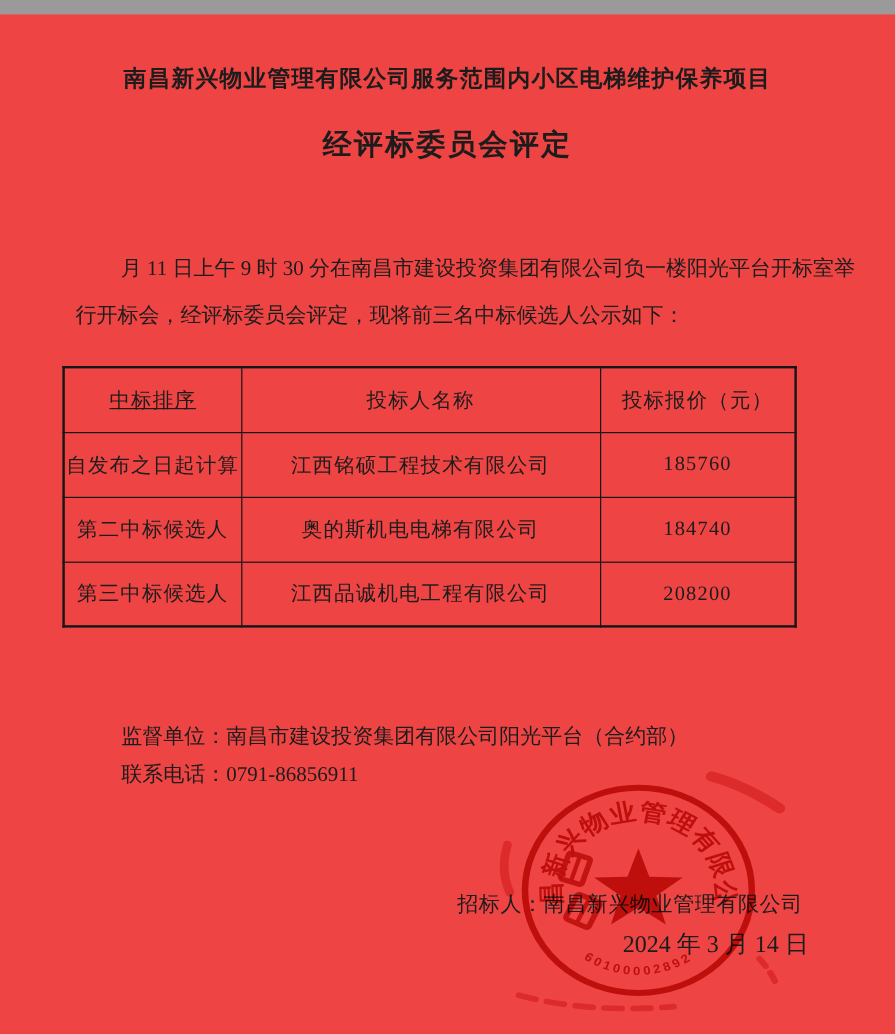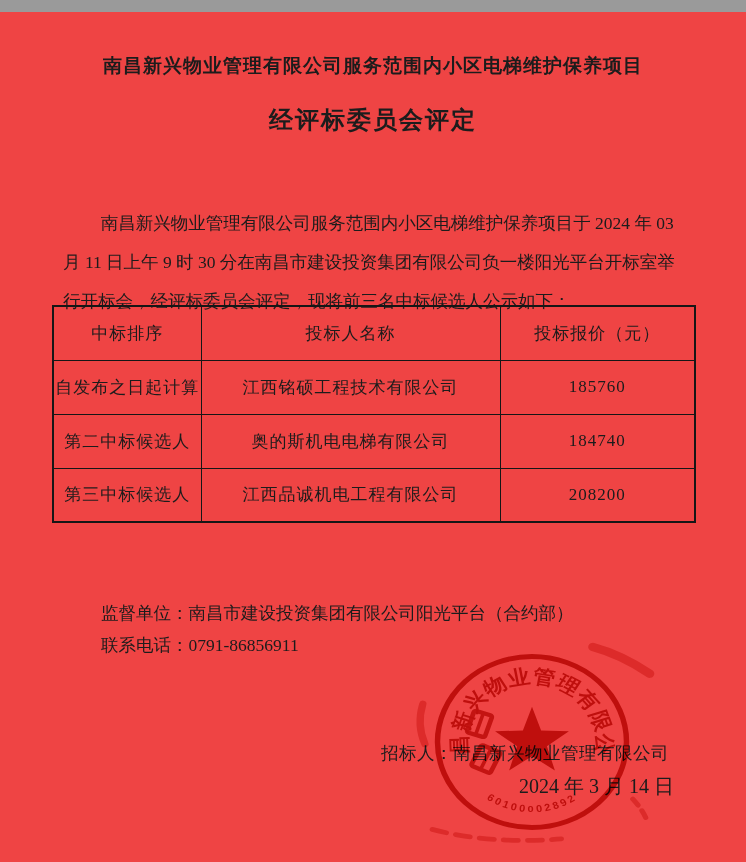--- a/index.html
+++ b/index.html
@@ -45,23 +45,23 @@
     font-size:17px;
     border:2px solid #161616;
   }
   table.bid-table td, table.bid-table th {
     border:1.6px solid #161616;
     text-align:center; vertical-align:middle;
     height:54px;
     font-weight:normal;
     letter-spacing:1px;
   }
-  .col-rank   { width:148px; }
+  .col-rank   { width:148px;text-decoration:underline; }
   .col-bidder { width:299px; }
-  .col-price  { width:195px; }
+  .col-price  { width:163px; }
   .notice {
     position:absolute; top:524px; left:63px; width:640px;
     font-size:17.5px; line-height:33px;
     text-align:justify;
   }
   .notice .line:first-child { text-indent:2.15em; }
   .notice .line { white-space:nowrap; }
   .supervisor {
     position:absolute; top:589px; left:101px;
     font-size:17.5px; white-space:nowrap;
@@ -92,21 +92,20 @@
 </style>
 </head>
 <body>
 
 <div class="page">
 
   <div class="title1">南昌新兴物业管理有限公司服务范围内小区电梯维护保养项目</div>
   <div class="title2">经评标委员会评定</div>
 
   <div class="intro">
-    <div class="line">南昌新兴物业管理有限公司服务范围内小区电梯维护保养项目于 2024 年 03</div>
     <div class="line">月 11 日上午 9 时 30 分在南昌市建设投资集团有限公司负一楼阳光平台开标室举</div>
     <div class="line">行开标会，经评标委员会评定，现将前三名中标候选人公示如下：</div>
   </div>
 
   <table class="bid-table">
     <tbody>
         <tr>
       <th class="col-rank">中标排序</th>
       <th class="col-bidder">投标人名称</th>
       <th class="col-price">投标报价（元）</th>

